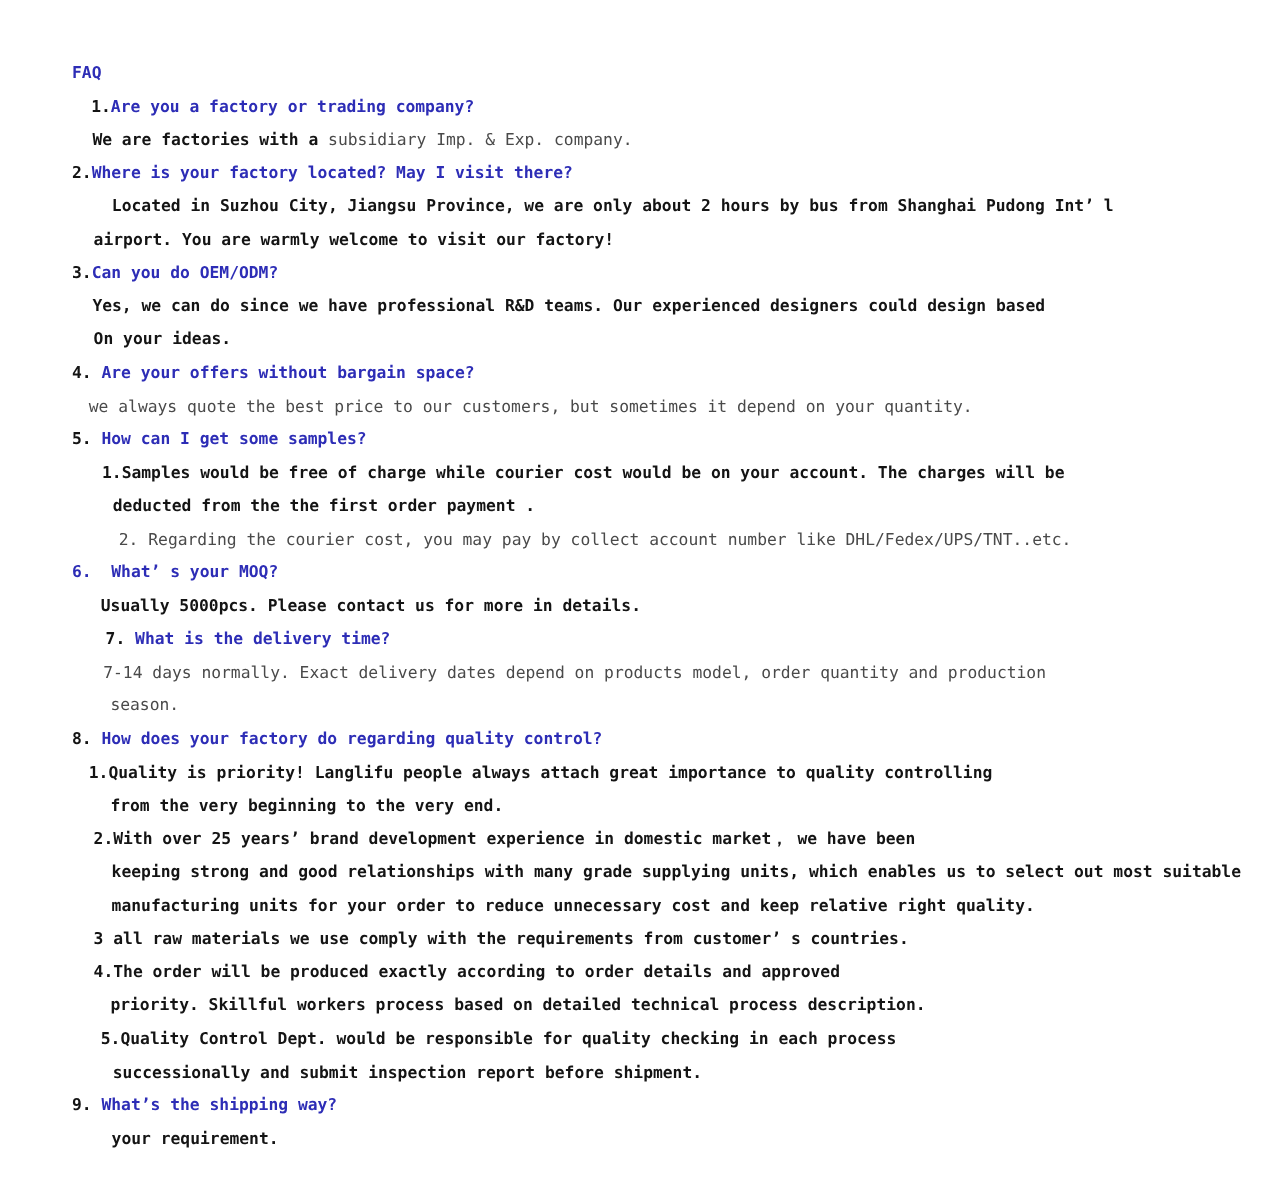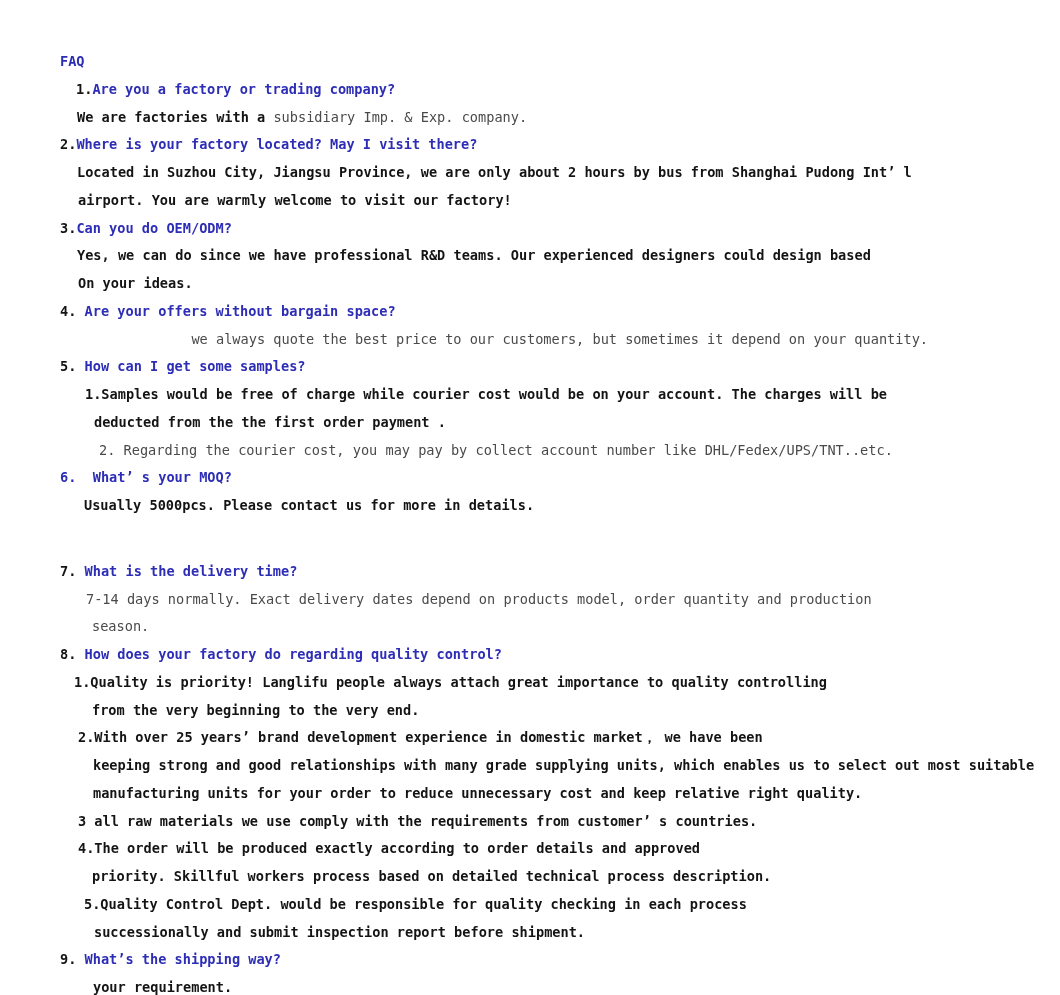--- a/index.html
+++ b/index.html
@@ -33,34 +33,34 @@
 </style>
 </head>
 <body>
 
 <div class="page">
   <div id="doc">
       <div class="line" style="padding-left: 60px;"><span class="seg-q">FAQ</span></div>
       <div class="line" style="padding-left: 76px;"><span class="seg-num">1.</span><span class="seg-q">Are you a factory or trading company?</span></div>
       <div class="line" style="padding-left: 77px;"><span class="seg-b">We are factories with a </span><span class="seg-r">subsidiary Imp. &amp; Exp. company.</span></div>
       <div class="line" style="padding-left: 60px;"><span class="seg-num">2.</span><span class="seg-q">Where is your factory located? May I visit there?</span></div>
-      <div class="line" style="padding-left: 77px;"><span class="seg-b">Located in Suzhou City, Jiangsu Province, we are only about 2 hours by bus from Shanghai Pudong Int’ l</span></div>
+      <div class="line" style=" text-align: right;"><span class="seg-b">Located in Suzhou City, Jiangsu Province, we are only about 2 hours by bus from Shanghai Pudong Int’ l</span></div>
       <div class="line" style="padding-left: 78px;"><span class="seg-b">airport. You are warmly welcome to visit our factory!</span></div>
       <div class="line" style="padding-left: 60px;"><span class="seg-num">3.</span><span class="seg-q">Can you do OEM/ODM?</span></div>
       <div class="line" style="padding-left: 77px;"><span class="seg-b">Yes, we can do since we have professional R&amp;D teams. Our experienced designers could design based</span></div>
       <div class="line" style="padding-left: 78px;"><span class="seg-b">On your ideas.</span></div>
       <div class="line" style="padding-left: 60px;"><span class="seg-num">4. </span><span class="seg-q">Are your offers without bargain space?</span></div>
-      <div class="line" style="padding-left: 114px; text-align: right;"><span class="seg-r">we always quote the best price to our customers, but sometimes it depend on your quantity.</span></div>
+      <div class="line" style="padding-left: 74px;"><span class="seg-r">we always quote the best price to our customers, but sometimes it depend on your quantity.</span></div>
       <div class="line" style="padding-left: 60px;"><span class="seg-num">5. </span><span class="seg-q">How can I get some samples?</span></div>
       <div class="line" style="padding-left: 85px;"><span class="seg-b">1.Samples would be free of charge while courier cost would be on your account. The charges will be</span></div>
       <div class="line" style="padding-left: 94px;"><span class="seg-b">deducted from the the first order payment .</span></div>
       <div class="line" style="padding-left: 99px;"><span class="seg-r">2. Regarding the courier cost, you may pay by collect account number like DHL/Fedex/UPS/TNT..etc.</span></div>
       <div class="line" style="padding-left: 60px;"><span class="seg-q">6.</span><span class="seg-q">  What’ s your MOQ?</span></div>
       <div class="line" style="padding-left: 84px;"><span class="seg-b">Usually 5000pcs. Please contact us for more in details.</span></div>
-      <div class="line" style="padding-left: 60px; margin-top: 38px;"><span class="seg-num">7. </span><span class="seg-q">What is the delivery time?</span></div>
+      <div class="line" style="padding-left: 88px;"><span class="seg-num">7. </span><span class="seg-q">What is the delivery time?</span></div>
       <div class="line" style="padding-left: 86px;"><span class="seg-r">7-14 days normally. Exact delivery dates depend on products model, order quantity and production</span></div>
       <div class="line" style="padding-left: 92px;"><span class="seg-r">season.</span></div>
       <div class="line" style="padding-left: 60px;"><span class="seg-num">8. </span><span class="seg-q">How does your factory do regarding quality control?</span></div>
       <div class="line" style="padding-left: 74px;"><span class="seg-b">1.Quality is priority! Langlifu people always attach great importance to quality controlling</span></div>
       <div class="line" style="padding-left: 92px;"><span class="seg-b">from the very beginning to the very end.</span></div>
       <div class="line" style="padding-left: 78px;"><span class="seg-b">2.With over 25 years’ brand development experience in domestic market， we have been</span></div>
       <div class="line" style="padding-left: 93px;"><span class="seg-b">keeping strong and good relationships with many grade supplying units, which enables us to select out most suitable</span></div>
       <div class="line" style="padding-left: 93px;"><span class="seg-b">manufacturing units for your order to reduce unnecessary cost and keep relative right quality.</span></div>
       <div class="line" style="padding-left: 78px;"><span class="seg-b">3 all raw materials we use comply with the requirements from customer’ s countries.</span></div>
       <div class="line" style="padding-left: 78px;"><span class="seg-b">4.The order will be produced exactly according to order details and approved</span></div>

